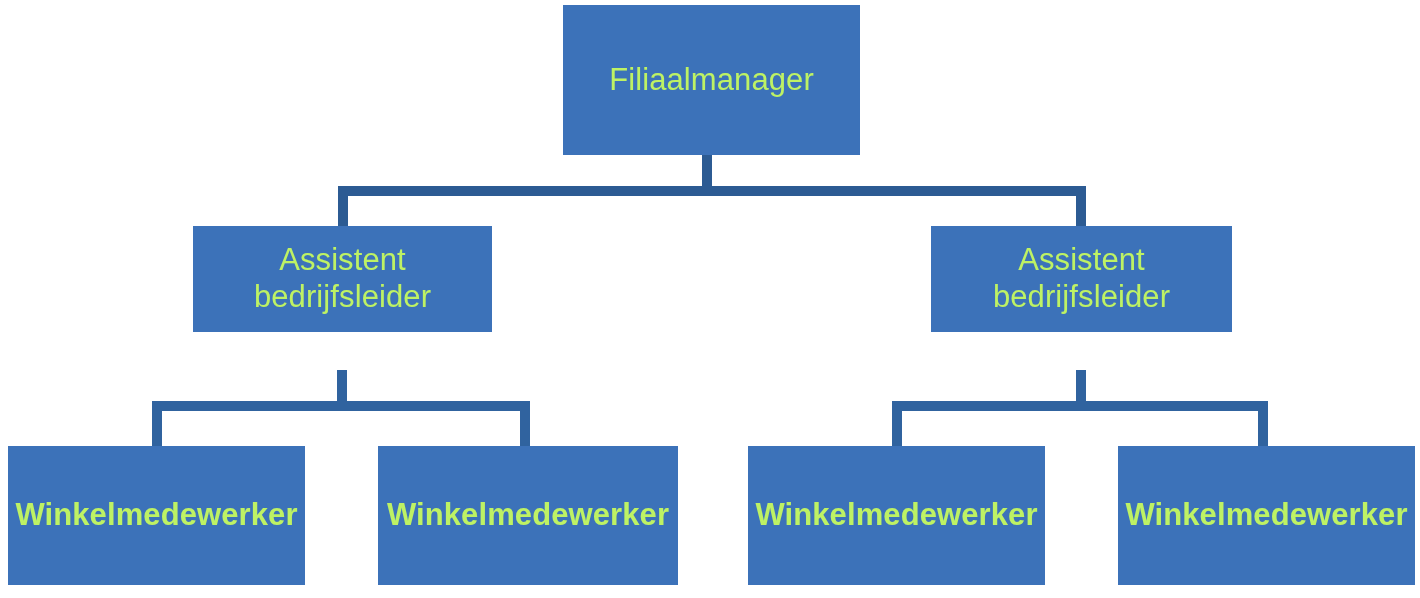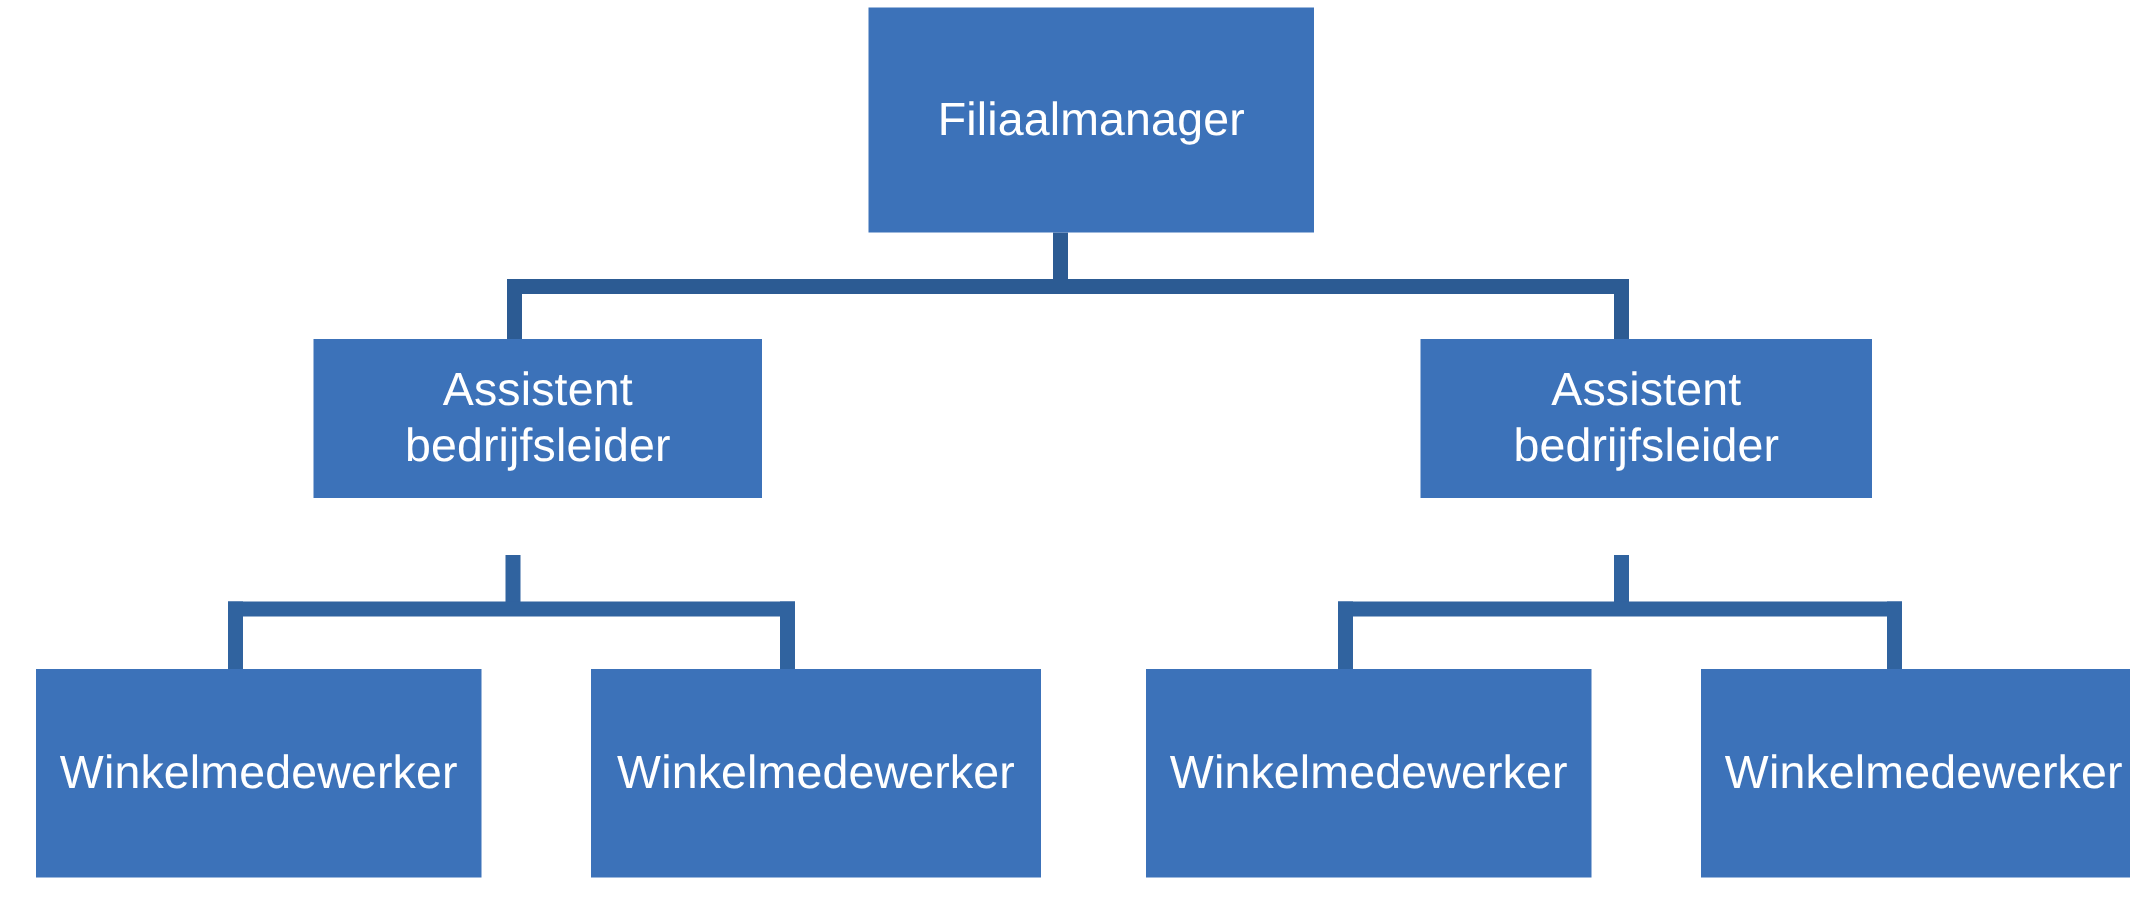--- a/index.html
+++ b/index.html
@@ -16,38 +16,38 @@
     width: 1420px;
     height: 598px;
     background: #ffffff;
     overflow: hidden;
   }
 
   
   .node {
     position: absolute;
     background: #3C72B9;
-    color: #ffffff;
+    color: #bef264;
     display: flex;
     align-items: center;
     justify-content: center;
     text-align: center;
     line-height: 1.18;
     font-weight: 400;
     letter-spacing: 0.1px;
     box-sizing: border-box;
-    margin-left: 16px;
   }
   .node .node-label {
     display: block;
     white-space: nowrap;
   }
   
   .node.leaf {
     overflow: visible;
+    font-weight: bold;
   }
   .node.leaf .node-label {
     position: relative;
     white-space: nowrap;
   }
 
   .node-root {
     left: 563px;  top: 5px;
     width: 297px; height: 150px;
     font-size: 31px;

